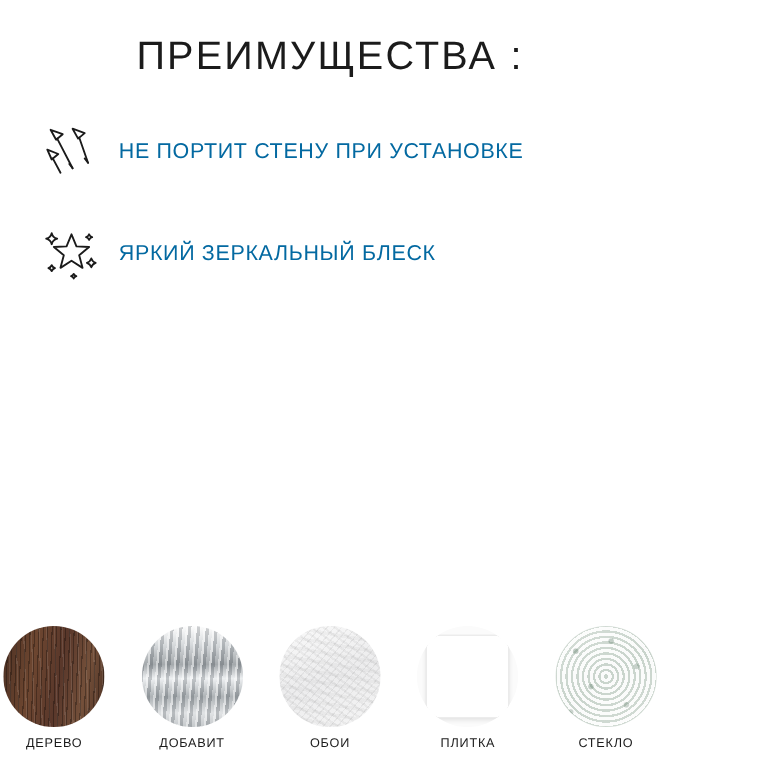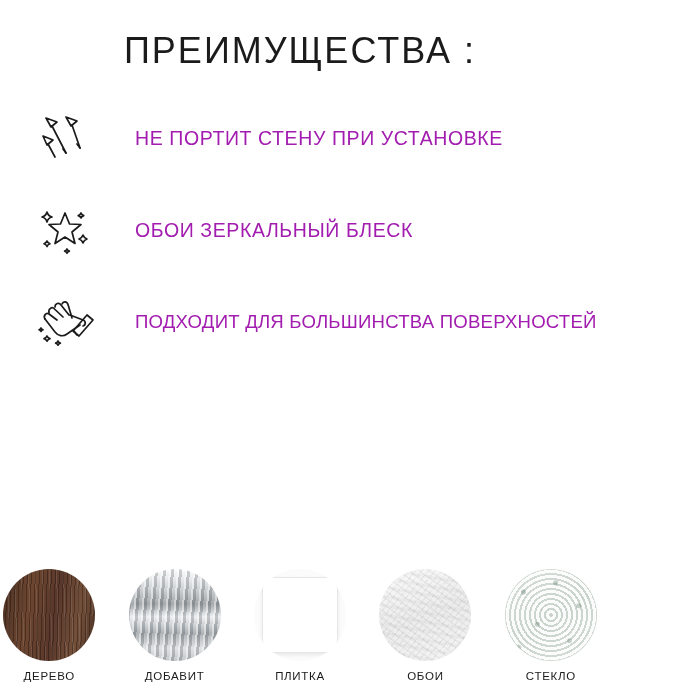--- a/index.html
+++ b/index.html
@@ -39,23 +39,22 @@
     min-width: 86px;
     height: 72px;
     display: flex;
     align-items: center;
     justify-content: center;
     color: #1b1b1b;
   }
   .benefit-text {
     font-size: 19.5px;
     letter-spacing: 0.6px;
-    color: #a21caf;
+    color: #0369a1;
     white-space: nowrap;
-    margin-left: 27px;
   }
   .benefit-text.small { font-size: 18.6px; letter-spacing: 0.2px; }
 
   .swatches {
     position: absolute;
     bottom: 18px; left: 0; right: 0;
     display: flex;
     justify-content: center;
     gap: 27px;
   }
@@ -153,68 +152,50 @@
       <div class="benefit-icon">
         <svg width="62" height="62" viewBox="0 0 62 62" fill="none" stroke="#1b1b1b" stroke-width="1.7" stroke-linecap="round" stroke-linejoin="round">
           <path d="M31 14 L35.5 25 L47 25.5 L38 33 L41 44.5 L31 38 L21 44.5 L24 33 L15 25.5 L26.5 25 Z"></path>
           <path d="M13 13 Q14 17 18 18 Q14 19 13 23 Q12 19 8 18 Q12 17 13 13 Z"></path>
           <path d="M49 36 Q50 39 53 40 Q50 41 49 44 Q48 41 45 40 Q48 39 49 36 Z"></path>
           <path d="M13 42 Q13.8 44 16 44.7 Q13.8 45.4 13 47.5 Q12.2 45.4 10 44.7 Q12.2 44 13 42 Z"></path>
           <path d="M47 14 Q47.7 16 49.8 16.6 Q47.7 17.2 47 19 Q46.3 17.2 44.2 16.6 Q46.3 16 47 14 Z"></path>
           <path d="M33 50 Q33.6 51.6 35.4 52.1 Q33.6 52.6 33 54.2 Q32.4 52.6 30.6 52.1 Q32.4 51.6 33 50 Z"></path>
         </svg>
       </div>
-      <div class="benefit-text">ОБОИ ЗЕРКАЛЬНЫЙ БЛЕСК</div>
-    </div>
-
-
-
-    <div class="benefit">
-      <div class="benefit-icon">
-        <svg width="64" height="62" viewBox="0 0 64 62" fill="none" stroke="#1b1b1b" stroke-width="1.7" stroke-linecap="round" stroke-linejoin="round">
-          <path d="M12 28 C10 25 13 21 16 23 L24 29"></path>
-          <path d="M16 22 C15 18 19 15 21.5 18 L30 26"></path>
-          <path d="M22 16 C22 12.5 26 11 28 14 L36 24"></path>
-          <path d="M29 13 C30 10 34 10 35 13.5 L39 27"></path>
-          <path d="M12 28 L22 41 C25 45 30 46 34 43 L47 34"></path>
-          <path d="M37 24 L50 29 C53 30 53 34 50 35"></path>
-          <path d="M40 40 L54 24 L60 29 L46 45 Z"></path>
-          <path d="M44 44 L41 40"></path>
-          <path d="M14 45 Q14.8 47 17 47.6 Q14.8 48.2 14 50.2 Q13.2 48.2 11 47.6 Q13.2 47 14 45 Z"></path>
-          <path d="M25 50 Q25.6 51.6 27.4 52.1 Q25.6 52.6 25 54.2 Q24.4 52.6 22.6 52.1 Q24.4 51.6 25 50 Z"></path>
-          <path d="M8 37 Q8.5 38.3 10 38.7 Q8.5 39.1 8 40.4 Q7.5 39.1 6 38.7 Q7.5 38.3 8 37 Z"></path>
-        </svg>
-      </div>
-      <div class="benefit-text small">ПОДХОДИТ ДЛЯ БОЛЬШИНСТВА ПОВЕРХНОСТЕЙ</div>
-    </div>
+      <div class="benefit-text">ЯРКИЙ ЗЕРКАЛЬНЫЙ БЛЕСК</div>
+    </div>
+
+
+
 
   </div>
 
   <div class="swatches">
 
     <div class="swatch">
       <div class="disc mat-wood"></div>
       <div class="disc-label">ДЕРЕВО</div>
     </div>
 
     <div class="swatch">
       <div class="disc mat-metal"></div>
       <div class="disc-label">ДОБАВИТ</div>
     </div>
 
     <div class="swatch">
+      <div class="disc mat-wall"></div>
+      <div class="disc-label">ОБОИ</div>
+    </div>
+
+    <div class="swatch">
       <div class="disc mat-tile"></div>
       <div class="disc-label">ПЛИТКА</div>
     </div>
 
     <div class="swatch">
-      <div class="disc mat-wall"></div>
-      <div class="disc-label">ОБОИ</div>
-    </div>
-
-    <div class="swatch">
       <div class="disc mat-glass"></div>
       <div class="disc-label">СТЕКЛО</div>
     </div>
 
   </div>
 
 </div>
 
 </body></html>

